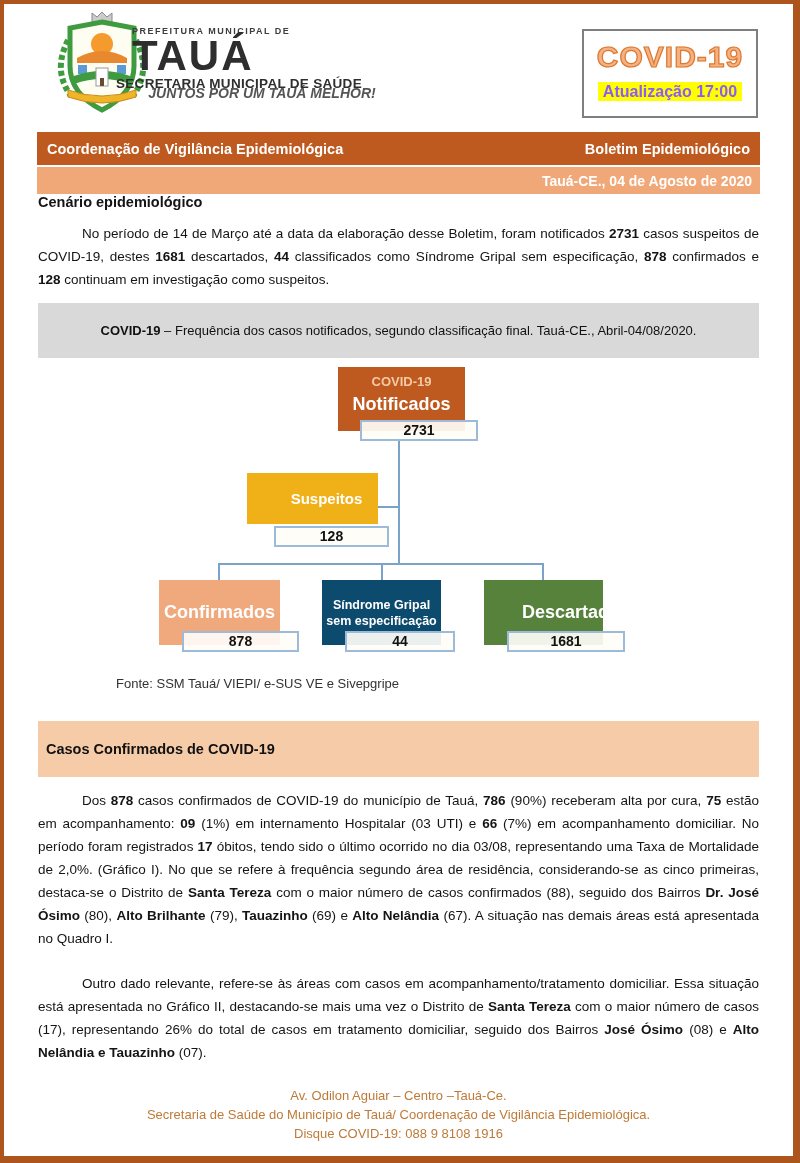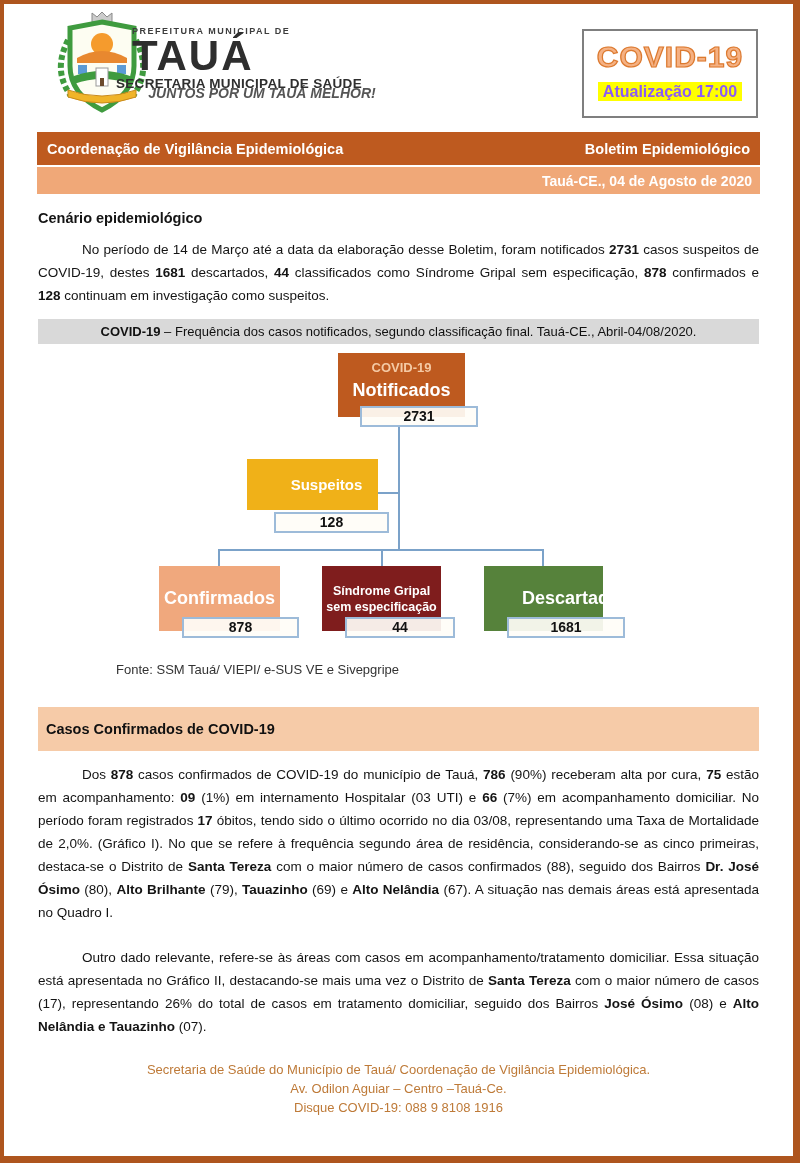--- a/index.html
+++ b/index.html
@@ -33,24 +33,24 @@
   .covid-update-wrap { margin-top:9px; }
   .hl { background:#FFFF00; font-weight:bold; font-size:16px; color:#8b5cf6; padding:1px 5px; }
 
   
   .bar { margin:0 33px; font-weight:bold; color:#fff; display:flex; align-items:center; }
   .bar-dark { background:#BE5A1F; height:33px; justify-content:space-between; padding:0 10px; font-size:14.5px; }
   .bar-light { background:#F0A878; height:27px; justify-content:flex-end; padding:0 8px; font-size:14px; margin-top:2px; }
 
   
   main { padding:0 34px; }
-  .h-sec1 { margin-top:16px; font-size:14.5px; font-weight:bold; color:#141414; }
+  .h-sec1 { margin-top:0; font-size:14.5px; font-weight:bold; color:#141414; }
   .body-text { margin-top:12px; font-size:13.5px; line-height:23px; text-align:justify; color:#141414; }
   .indent { text-indent:44px; }
-  .caption { margin-top:12px; background:#D9D9D9; text-align:center; font-size:13px; padding:5px 2px; color:#111; }
+  .caption { margin-top:12px; background:#D9D9D9; text-align:center; font-size:13px; padding:20px 2px; color:#111; }
 
   
   .flowchart { position:relative; height:300px; margin-top:2px; }
   .fc-box { position:absolute; color:#fff; font-weight:bold; text-align:center; }
   .fc-sub { font-size:13px; font-weight:bold; color:#F4C9A4; }
   .fc-main-lg { font-size:18px; margin-top:5px; }
   .fc-val {
     position:absolute; height:21px; border:2px solid #9DBBD9;
     background:rgba(255,253,247,0.92); text-align:center; font-weight:bold;
     font-size:14px; color:#111; line-height:17px;
@@ -62,21 +62,21 @@
   .node-sindrome    { left:284px; top:220px; width:119px; height:65px; font-size:12.5px; line-height:16px; padding-top:17px; white-space:pre-line; }
   .node-descartados { left:446px; top:220px; width:119px; height:65px; font-size:18px; line-height:65px; }
   .val-notificados { left:322px; top:60px;  width:118px; }
   .val-suspeitos   { left:236px; top:166px; width:115px; }
   .val-confirmados { left:144px; top:271px; width:117px; }
   .val-sindrome    { left:307px; top:271px; width:110px; }
   .val-descartados { left:469px; top:271px; width:118px; }
 
   .fonte { margin:16px 0 0 78px; font-size:13px; color:#333; }
 
-  .section-bar { margin-top:30px; background:#F6CBA8; font-weight:bold; font-size:14.5px; color:#111; padding:14px 8px; }
+  .section-bar { margin-top:30px; background:#F6CBA8; font-weight:bold; font-size:14.5px; color:#111; padding:20px 8px; }
 
   footer { margin-top:22px; text-align:center; color:#BE7A38; font-size:13px; line-height:19px; }
 </style>
 </head>
 <body>
 
 <div class="page">
 
   <div class="hdr">
 
@@ -153,39 +153,39 @@
       <div class="fc-box node-suspeitos" style="background-color: rgb(240, 177, 24); padding-left: 28px;">
         <span>Suspeitos</span>
       </div>
       <div class="fc-val val-suspeitos">128</div>
 
       <div class="fc-box node-confirmados" style="background-color: rgb(240, 168, 125);">
         <span>Confirmados</span>
       </div>
       <div class="fc-val val-confirmados">878</div>
 
-      <div class="fc-box node-sindrome" style="background-color: #7f1d1d;">Síndrome Gripal
+      <div class="fc-box node-sindrome" style="background-color: #0c4a6e;">Síndrome Gripal
 sem especificação</div>
       <div class="fc-val val-sindrome">44</div>
 
       <div class="fc-box node-descartados" style="background-color: rgb(86, 130, 59); padding-left: 38px;">
         <span>Descartados</span>
       </div>
       <div class="fc-val val-descartados">1681</div>
     </div>
 
     <p class="fonte">Fonte: SSM Tauá/ VIEPI/ e-SUS VE e Sivepgripe</p>
 
     <div class="section-bar">Casos Confirmados de COVID-19</div>
 
     <p class="body-text indent"><span>Dos </span><span style="font-weight: bold;">878</span><span> casos confirmados de COVID-19 do município de Tauá, </span><span style="font-weight: bold;">786</span><span> (90%) receberam alta por cura, </span><span style="font-weight: bold;">75</span><span> estão em acompanhamento: </span><span style="font-weight: bold;">09</span><span> (1%) em internamento Hospitalar (03 UTI) e </span><span style="font-weight: bold;">66</span><span> (7%) em acompanhamento domiciliar. No período foram registrados </span><span style="font-weight: bold;">17</span><span> óbitos, tendo sido o último ocorrido no dia 03/08, representando uma Taxa de Mortalidade de 2,0%.  (Gráfico I). No que se refere à frequência segundo área de residência, considerando-se as cinco primeiras, destaca-se o Distrito de </span><span style="font-weight: bold;">Santa Tereza</span><span> com o maior número de casos confirmados (88), seguido dos Bairros </span><span style="font-weight: bold;">Dr. José Ósimo</span><span> (80), </span><span style="font-weight: bold;">Alto Brilhante</span><span> (79), </span><span style="font-weight: bold;">Tauazinho</span><span> (69) e </span><span style="font-weight: bold;">Alto Nelândia</span><span> (67). A situação nas demais áreas está apresentada no Quadro I.</span></p>
 
     <p class="body-text indent" style="margin-top:22px;"><span>Outro dado relevante, refere-se às áreas com casos em acompanhamento/tratamento domiciliar. Essa situação está apresentada no Gráfico II, destacando-se mais uma vez o Distrito de </span><span style="font-weight: bold;">Santa Tereza</span><span> com o maior número de casos (17), representando 26% do total de casos em tratamento domiciliar, seguido dos Bairros </span><span style="font-weight: bold;">José Ósimo</span><span> (08) e </span><span style="font-weight: bold;">Alto Nelândia e Tauazinho</span><span> (07).</span></p>
 
   </main>
 
   <footer>
+    <div>Av. Odilon Aguiar – Centro –Tauá-Ce.</div>
     <div>Secretaria de Saúde do Município de Tauá/ Coordenação de Vigilância Epidemiológica.</div>
-    <div>Av. Odilon Aguiar – Centro –Tauá-Ce.</div>
     <div>Disque COVID-19: 088 9 8108 1916</div>
   </footer>
 
 </div>
 
 </body></html>

